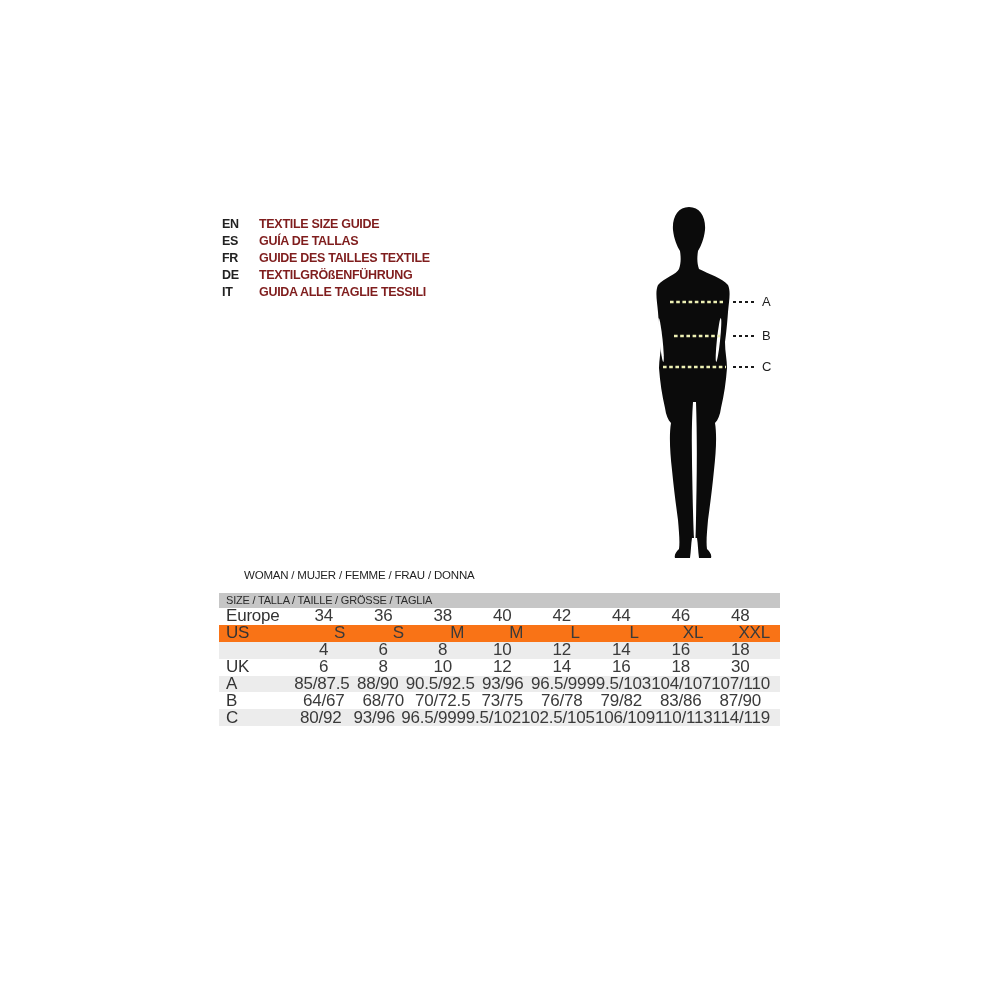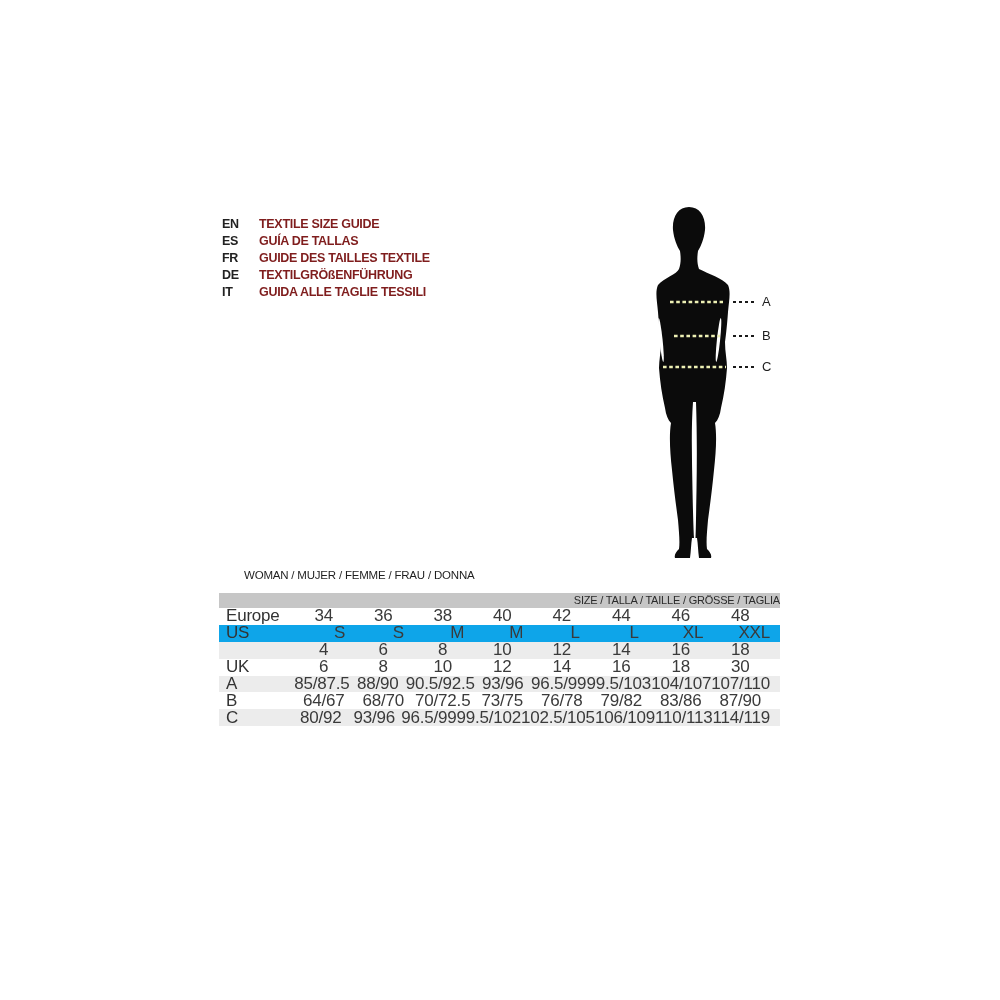--- a/index.html
+++ b/index.html
@@ -17,21 +17,21 @@
   .figure{position:absolute;left:615px;top:190px;width:160px;height:380px;}
   .measure-letter{position:absolute;left:762px;width:20px;height:14px;font-size:13px;
                   line-height:14px;color:#1d1d1d;letter-spacing:0;}
   #letterA{top:295px;} #letterB{top:329px;} #letterC{top:360px;}
 
   
   .group-title{position:absolute;left:220px;top:569px;font-size:11.5px;font-weight:normal;
                letter-spacing:-0.2px;color:#1f1f1f;white-space:nowrap;margin-left:24px;}
   .size-table{position:absolute;left:219px;top:593px;width:561px;}
   .table-header{height:15px;line-height:15px;padding-left:7px;font-size:11px;
-                letter-spacing:-0.2px;color:#2b2b2b;font-weight:normal;text-align:right;}
+                letter-spacing:-0.2px;color:#2b2b2b;font-weight:normal;}
   .trow{display:flex;align-items:center;height:16.9px;padding-right:10px;font-size:17px;
         letter-spacing:-0.2px;color:#3a3a3a;}
   .tlabel{width:75px;padding-left:7px;color:#333;}
   .tcell{flex:1;text-align:center;}
 
   
   .notes{position:absolute;left:220px;top:745px;}
   .note-line{height:15.4px;line-height:15.4px;font-size:11px;font-weight:bold;
              letter-spacing:-0.2px;color:#222;white-space:nowrap;}
 </style>
@@ -123,21 +123,21 @@
           <span class="tlabel">Europe</span>
           <span class="tcell">34</span>
           <span class="tcell">36</span>
           <span class="tcell">38</span>
           <span class="tcell">40</span>
           <span class="tcell">42</span>
           <span class="tcell">44</span>
           <span class="tcell">46</span>
           <span class="tcell">48</span>
         </div>
-        <div class="trow" style="background: #0ea5e9; gap: 32px;">
+        <div class="trow" style="background: #f97316; gap: 32px;">
           <span class="tlabel">US</span>
           <span class="tcell">S</span>
           <span class="tcell">S</span>
           <span class="tcell">M</span>
           <span class="tcell">M</span>
           <span class="tcell">L</span>
           <span class="tcell">L</span>
           <span class="tcell">XL</span>
           <span class="tcell">XXL</span>
         </div>

